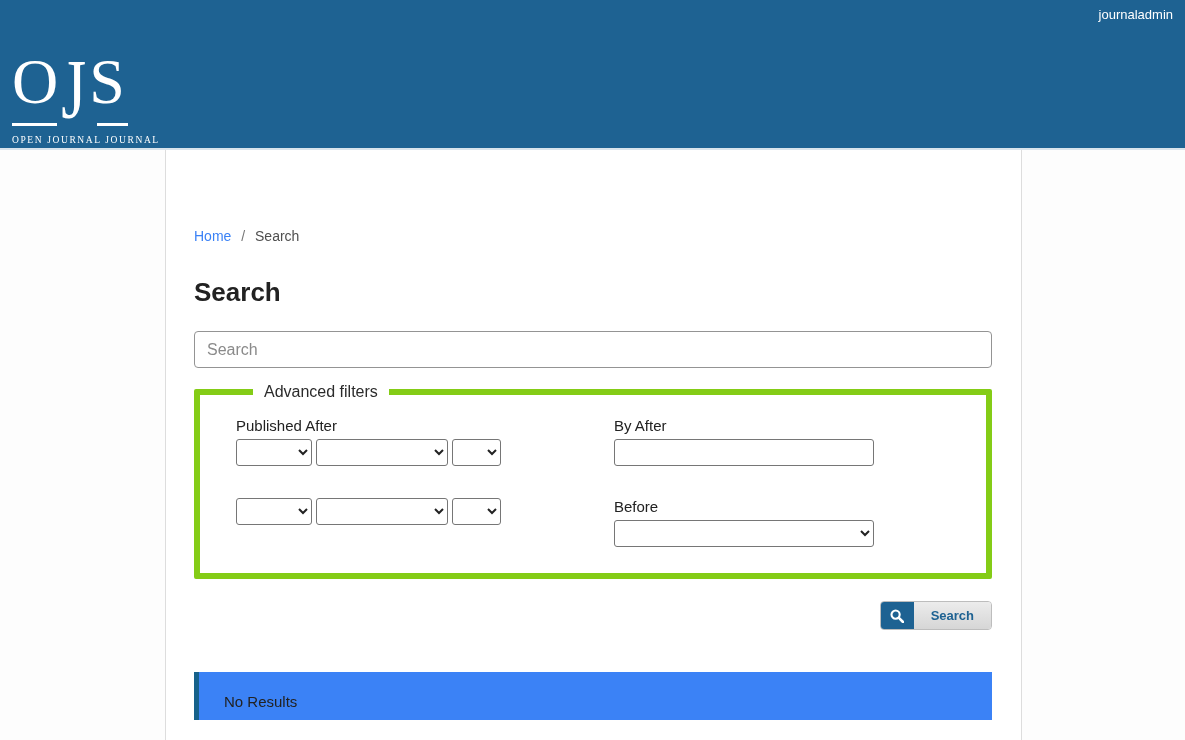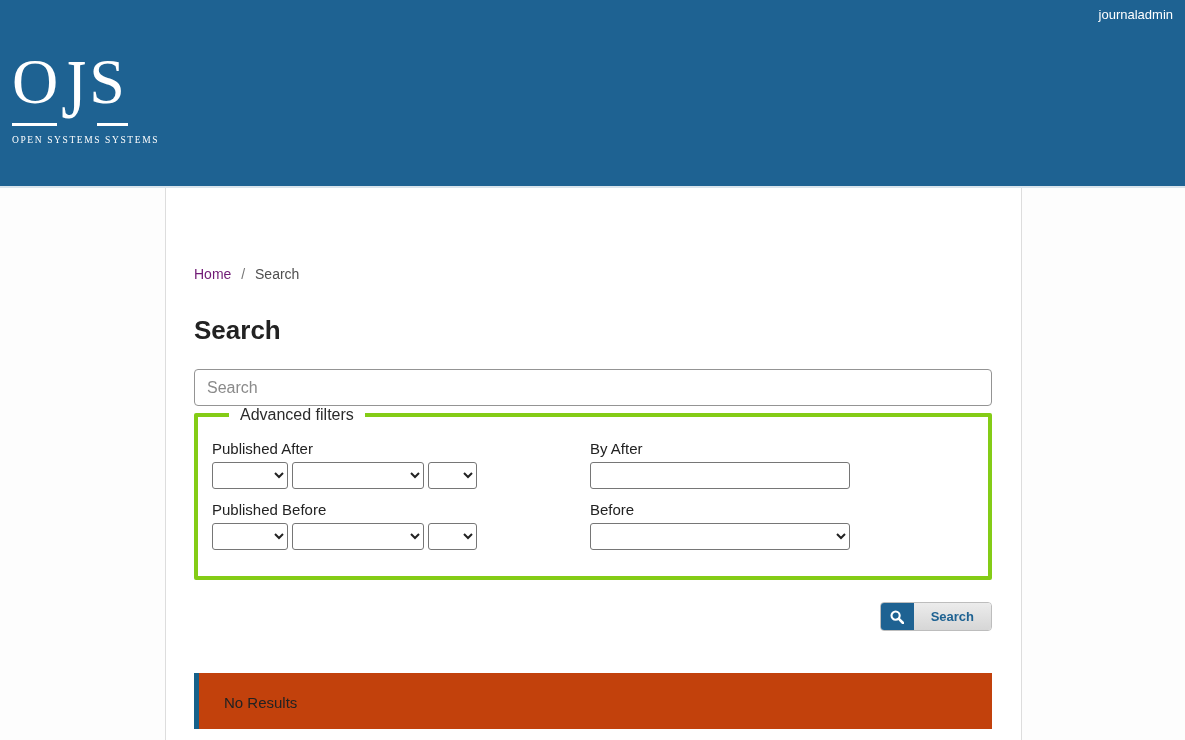--- a/index.html
+++ b/index.html
@@ -7,21 +7,21 @@
     width: 1185px;
     font-family: "Liberation Sans", "DejaVu Sans", sans-serif;
     background: #fdfdfd;
     color: #222;
   }
   body { height: 740px; overflow: hidden; }
 
   
   .site-header {
     position: relative;
-    height: 188px;
+    height: 150px;
     background: #1E6292;
     border-bottom: 2px solid #d9e4ec;
   }
   .username {
     position: absolute;
     top: 7px;
     right: 12px;
     color: #ffffff;
     font-size: 13px;
   }
@@ -76,21 +76,21 @@
     padding: 0 29px 40px 28px;
   }
 
   
   .breadcrumb {
     padding-top: 78px;
     font-size: 14px;
     color: #555555;
   }
   .breadcrumb a {
-    color: #701a75;
+    color: #3b82f6;
     text-decoration: none;
   }
   .breadcrumb .sep { margin: 0 6px; color: #777777; }
   .breadcrumb .current { color: #4f4f4f; }
 
   
   h1.page-title {
     margin-top: 33px;
     font-size: 26px;
     font-weight: 700;
@@ -107,34 +107,35 @@
     padding: 0 12px;
     border: 1px solid #949494;
     border-radius: 4px;
     color: #222;
     outline: none;
   }
   .search-input::placeholder { color: #8a8a8a; opacity: 1; }
 
   
   fieldset.filters {
-    border: 4px solid #84cc16;
+    margin-top: 15px;
+    border: 6px solid #84cc16;
     border-radius: 2px;
-    padding: 16px 22px 26px 14px;
+    padding: 16px 22px 26px 36px;
   }
   fieldset.filters legend {
     margin-left: 17px;
     padding: 0 11px;
     font-size: 16px;
     color: #2b2b2b;
   }
   .filters-grid {
     display: grid;
     grid-template-columns: 378px 1fr;
-    row-gap: 12px;
+    row-gap: 32px;
   }
   .filter-label {
     display: block;
     font-size: 15px;
     color: #222222;
     margin-bottom: 5px;
   }
   .date-selects { display: flex; gap: 4px; }
   select, input.text-field {
     height: 27px;
@@ -182,39 +183,39 @@
     color: #1E6292;
     font-size: 13px;
     font-weight: 700;
     display: flex;
     align-items: center;
   }
 
   
   .no-results {
     margin-top: 42px;
-    background: #c2410c;
+    background: #3b82f6;
     border-left: 5px solid #16618a;
-    padding: 21px 20px 18px 25px;
+    padding: 21px 20px 10px 25px;
     font-size: 15px;
     color: #222222;
   }
 </style>
 </head>
 <body>
 
 <header class="site-header">
   <span class="username">journaladmin</span>
   <div class="logo">
     <div class="logo-letters">
       <span class="glyph">O</span>
       <span class="glyph glyph-j">J</span>
       <span class="glyph">S</span>
     </div>
-    <div class="logo-sub">OPEN SYSTEMS SYSTEMS</div>
+    <div class="logo-sub">OPEN JOURNAL JOURNAL</div>
   </div>
 </header>
 
 <main class="page-frame">
 
   <nav class="breadcrumb">
     <a href="#">Home</a>
     <span class="sep">/</span>
     <span class="current">Search</span>
   </nav>
@@ -235,21 +236,20 @@
           <select class="sel-day"><option value=""></option></select>
         </div>
       </div>
 
       <div class="filter-group">
         <label class="filter-label">By After</label>
         <input type="text" class="text-field" style="">
       </div>
 
       <div class="filter-group">
-        <label class="filter-label">Published Before</label>
         <div class="date-selects">
           <select class="sel-year"><option value=""></option></select>
           <select class="sel-month"><option value=""></option></select>
           <select class="sel-day"><option value=""></option></select>
         </div>
       </div>
 
       <div class="filter-group">
         <label class="filter-label">Before</label>
         <select class="sel-journal"><option value=""></option></select>

